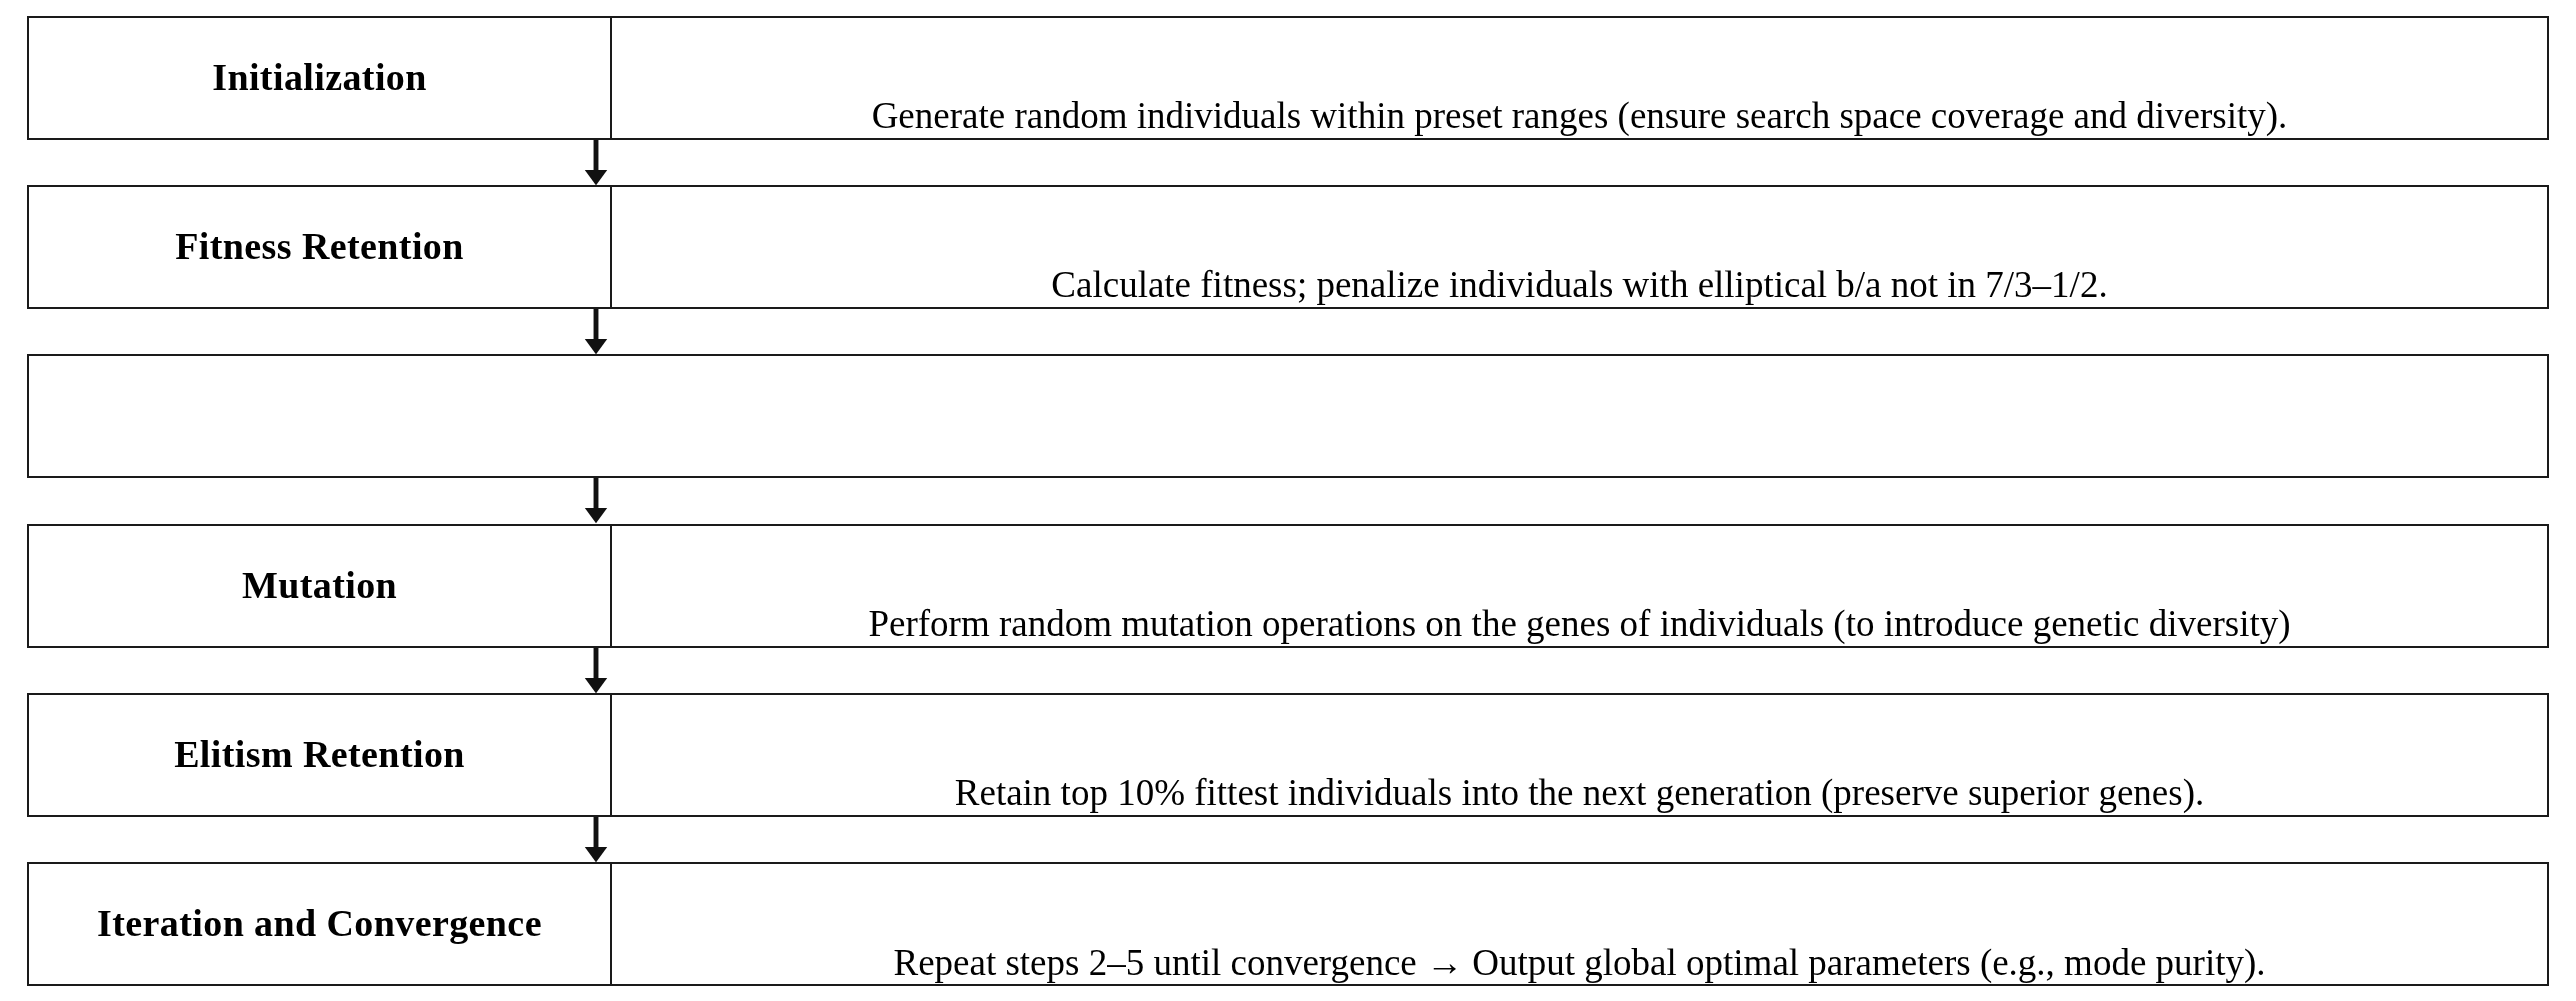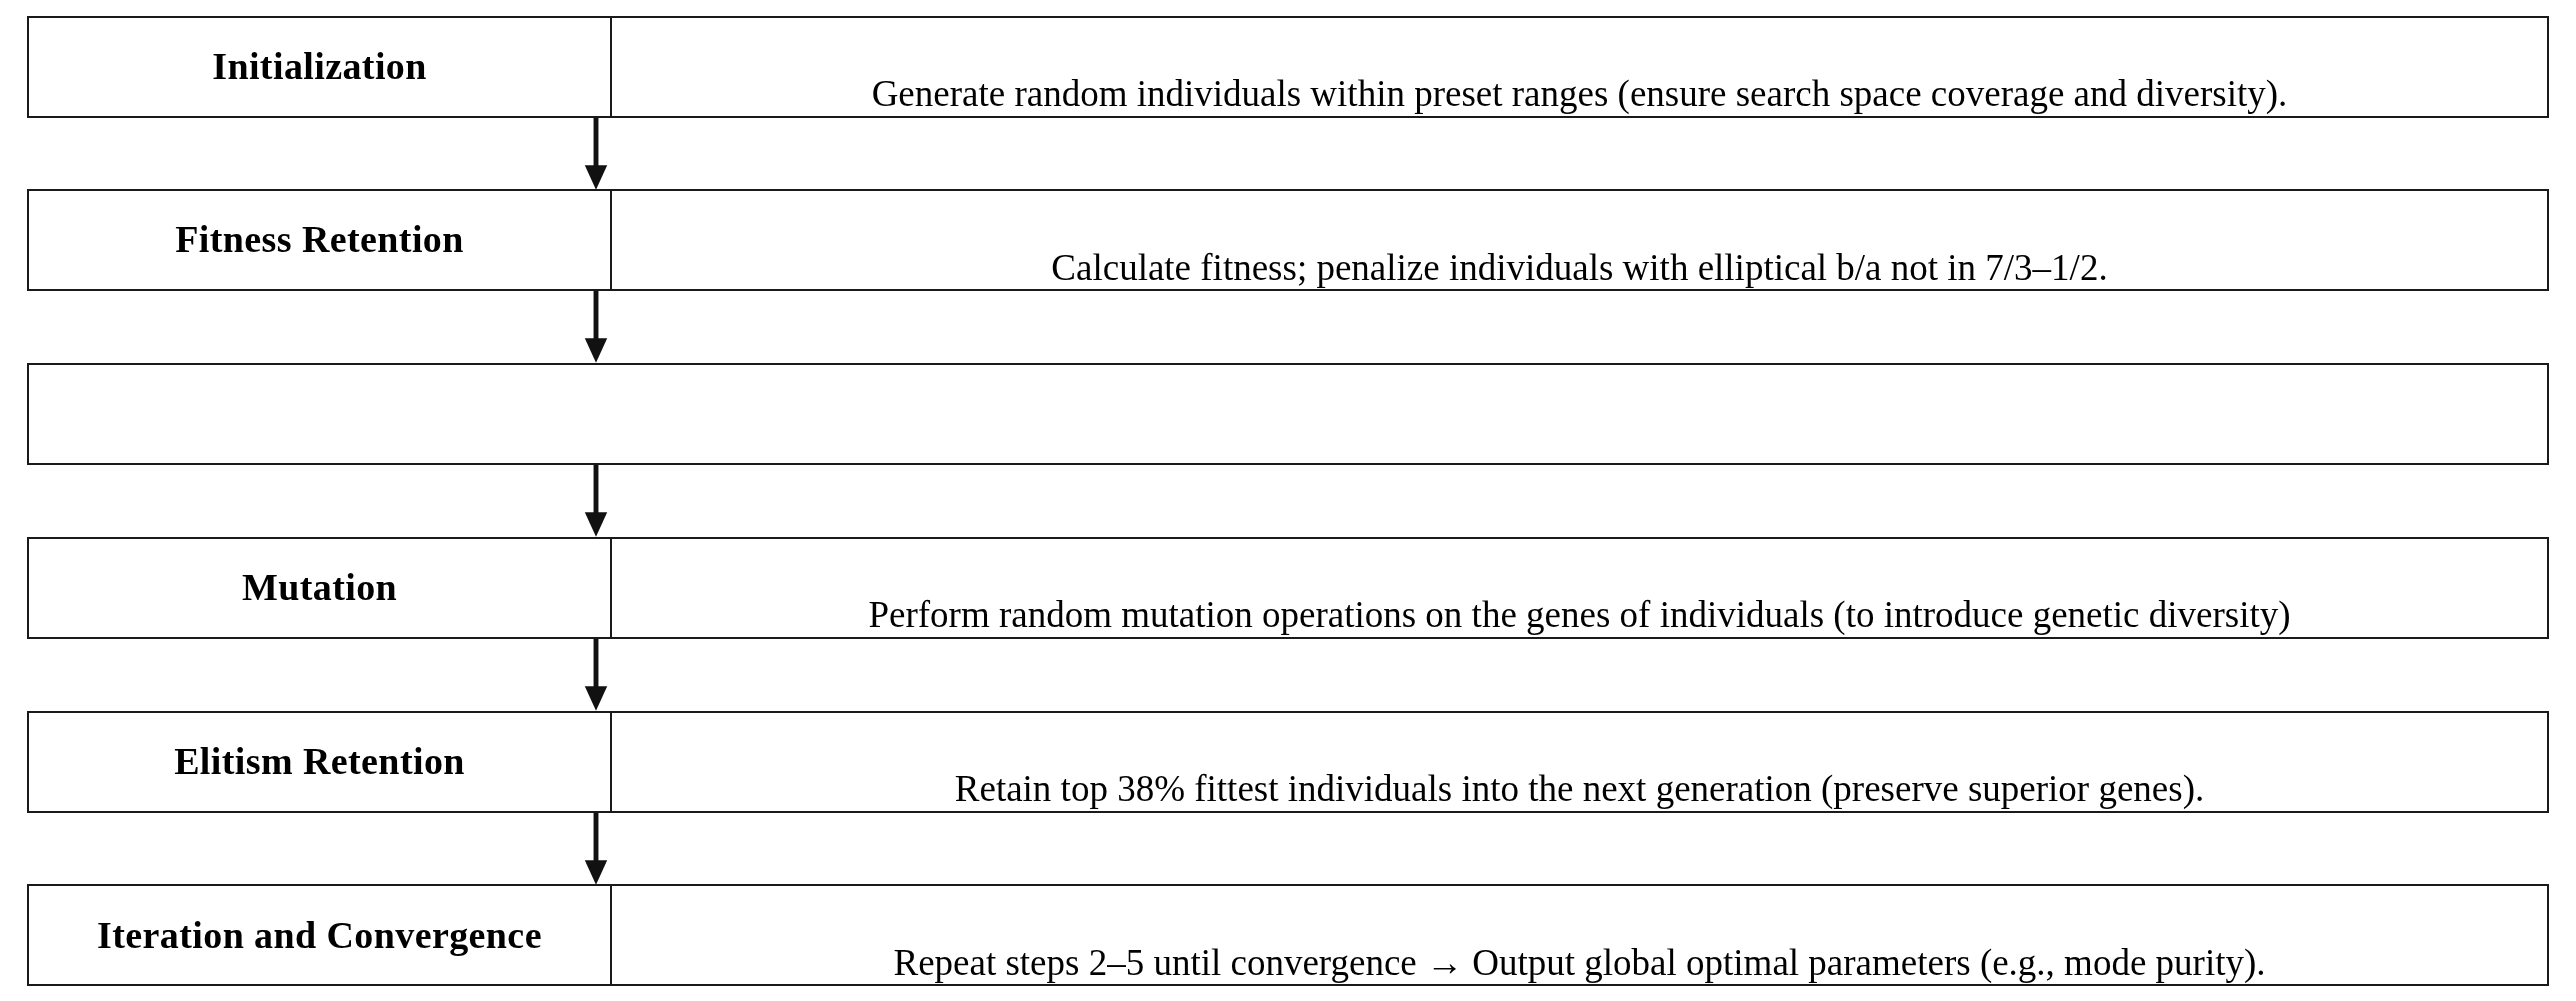--- a/index.html
+++ b/index.html
@@ -25,21 +25,21 @@
     flex-direction: column;
     align-items: stretch;
   }
 
   .step-row {
     display: flex;
     flex-direction: row;
     align-items: stretch;
     border: 2.8px solid #1a1a1a;
     background: #ffffff;
-    height: 102px;
+    height: 124px;
     box-sizing: border-box;
     flex: 0 0 auto;
   }
 
   .step-label-cell {
     width: 583px;
     flex: 0 0 583px;
     border-right: 2.8px solid #1a1a1a;
     display: flex;
     align-items: center;
@@ -167,21 +167,21 @@
         <polygon points="20,100 4,66 36,66" fill="#111111"></polygon>
       </svg>
     </span>
   </div>
 
   <div class="step-row">
     <div class="step-label-cell">
       <span class="step-label">Elitism Retention</span>
     </div>
     <div class="step-desc-cell">
-      <span class="step-desc">Retain top 38% fittest individuals into the next generation (preserve superior genes).</span>
+      <span class="step-desc">Retain top 10% fittest individuals into the next generation (preserve superior genes).</span>
     </div>
   </div>
 
   <div class="connector">
     <span class="connector-arrow">
       <svg viewBox="0 0 40 100" preserveAspectRatio="none" aria-hidden="true">
         <line x1="20" y1="0" x2="20" y2="74" stroke="#111111" stroke-width="7"></line>
         <polygon points="20,100 4,66 36,66" fill="#111111"></polygon>
       </svg>
     </span>

